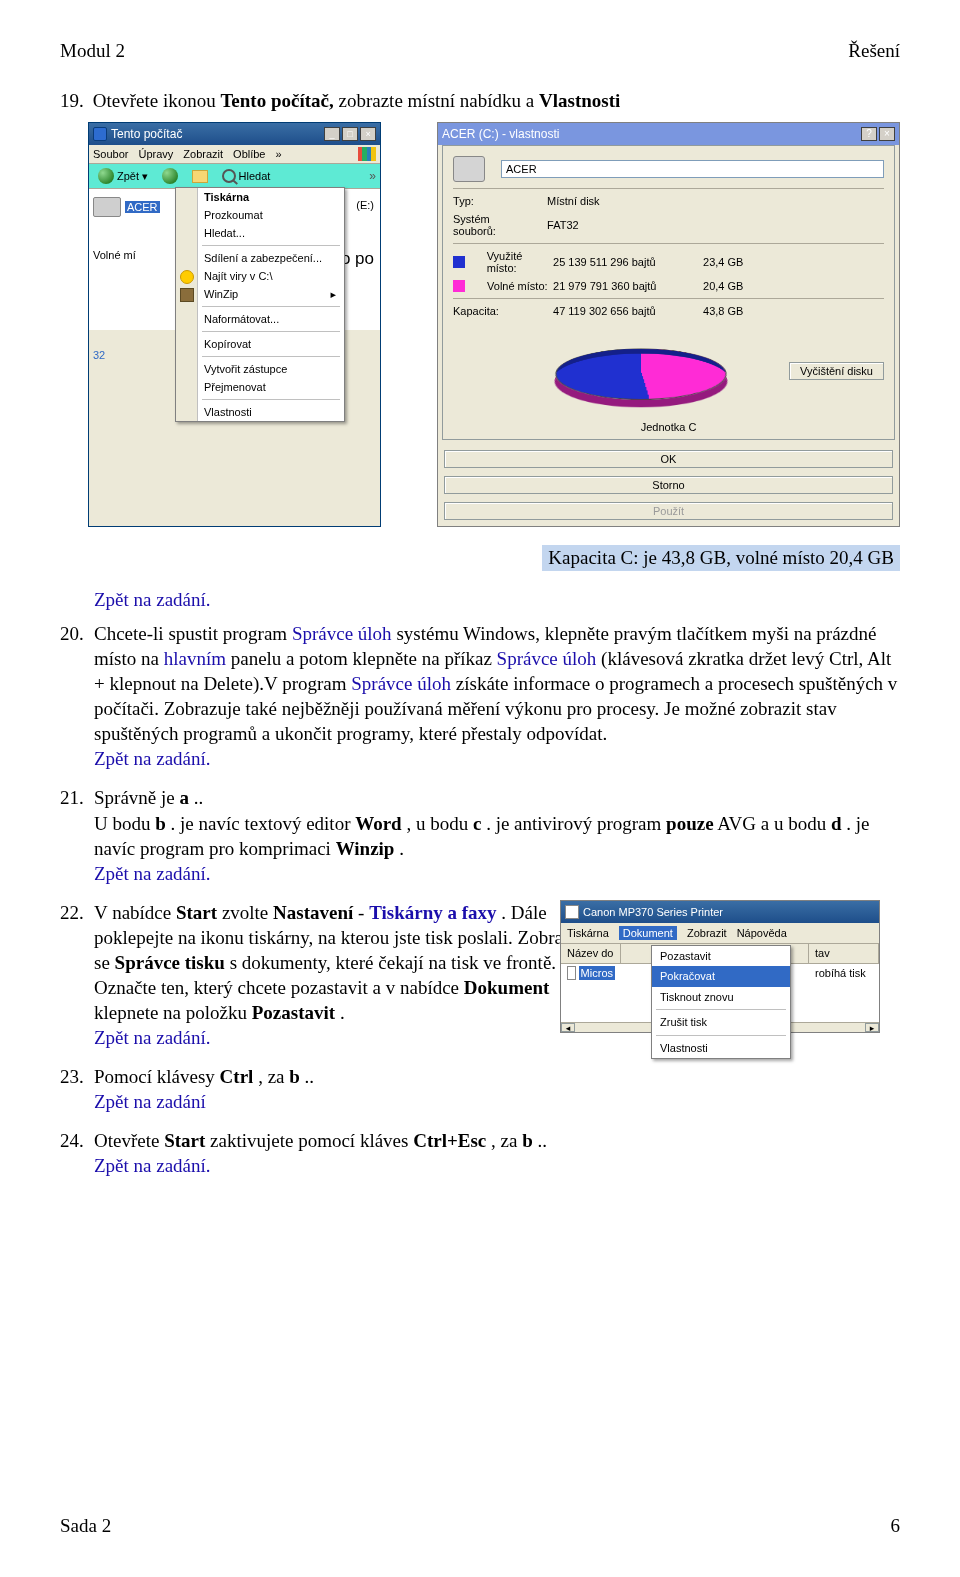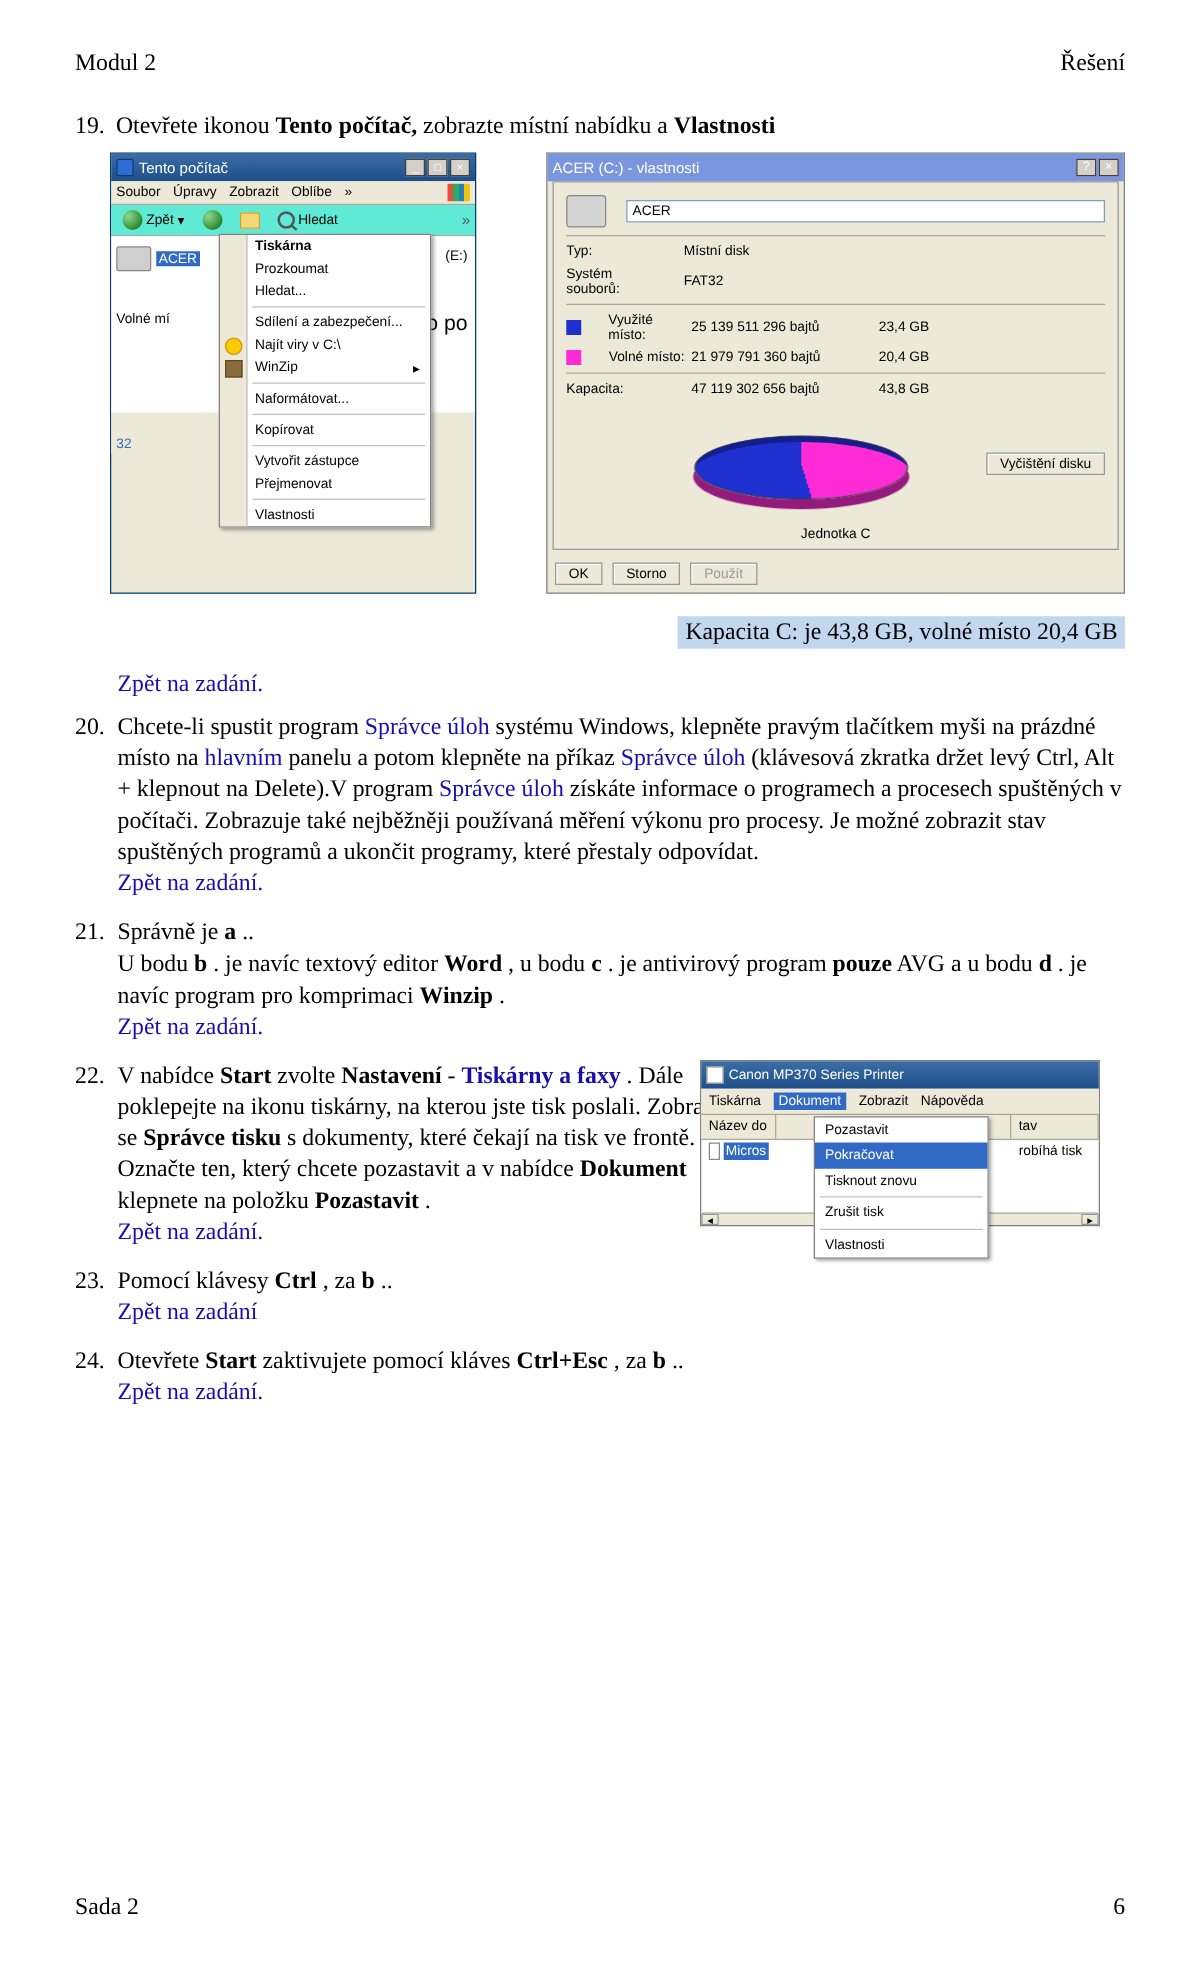--- a/index.html
+++ b/index.html
@@ -80,21 +80,21 @@
     width:170px;height:88px;border-radius:50%/50%;
     background:conic-gradient(#ff2bd6 0deg 170deg,#2030d0 170deg 360deg);
     transform:perspective(300px) rotateX(55deg);
     box-shadow:0 12px 0 -2px #951a7e, 0 12px 0 -2px #14208a inset;
     border:1px solid #444;
   }
   .btn{
     background:#ece9d8;border:1px solid #919b9c;padding:2px 10px;font-size:11px;
     box-shadow:inset 1px 1px 0 #fff;
   }
-  .dlg-btns{display:flex; justify-content:flex-start; gap:8px; padding:6px;}
+  .dlg-btns{display:flex; justify-content:space-between; gap:8px; padding:6px;flex-direction:column;}
   .q-close{display:flex;gap:2px;}
   .qbtn{width:16px;height:14px;background:#d4d0c8;border:1px solid #404040;font-size:10px;line-height:12px;text-align:center;}
 
   
   .cap-hl{ display:inline-block; background:#c3d6ef; padding:2px 6px; margin:4px 0 10px auto;}
   .cap-row{ display:flex; justify-content:flex-end; margin-bottom:8px;}
 
   
   .item{ display:flex; gap:6px; margin-bottom:14px; line-height:1.32;}
   .item .inum{ width:28px; flex-shrink:0;}

